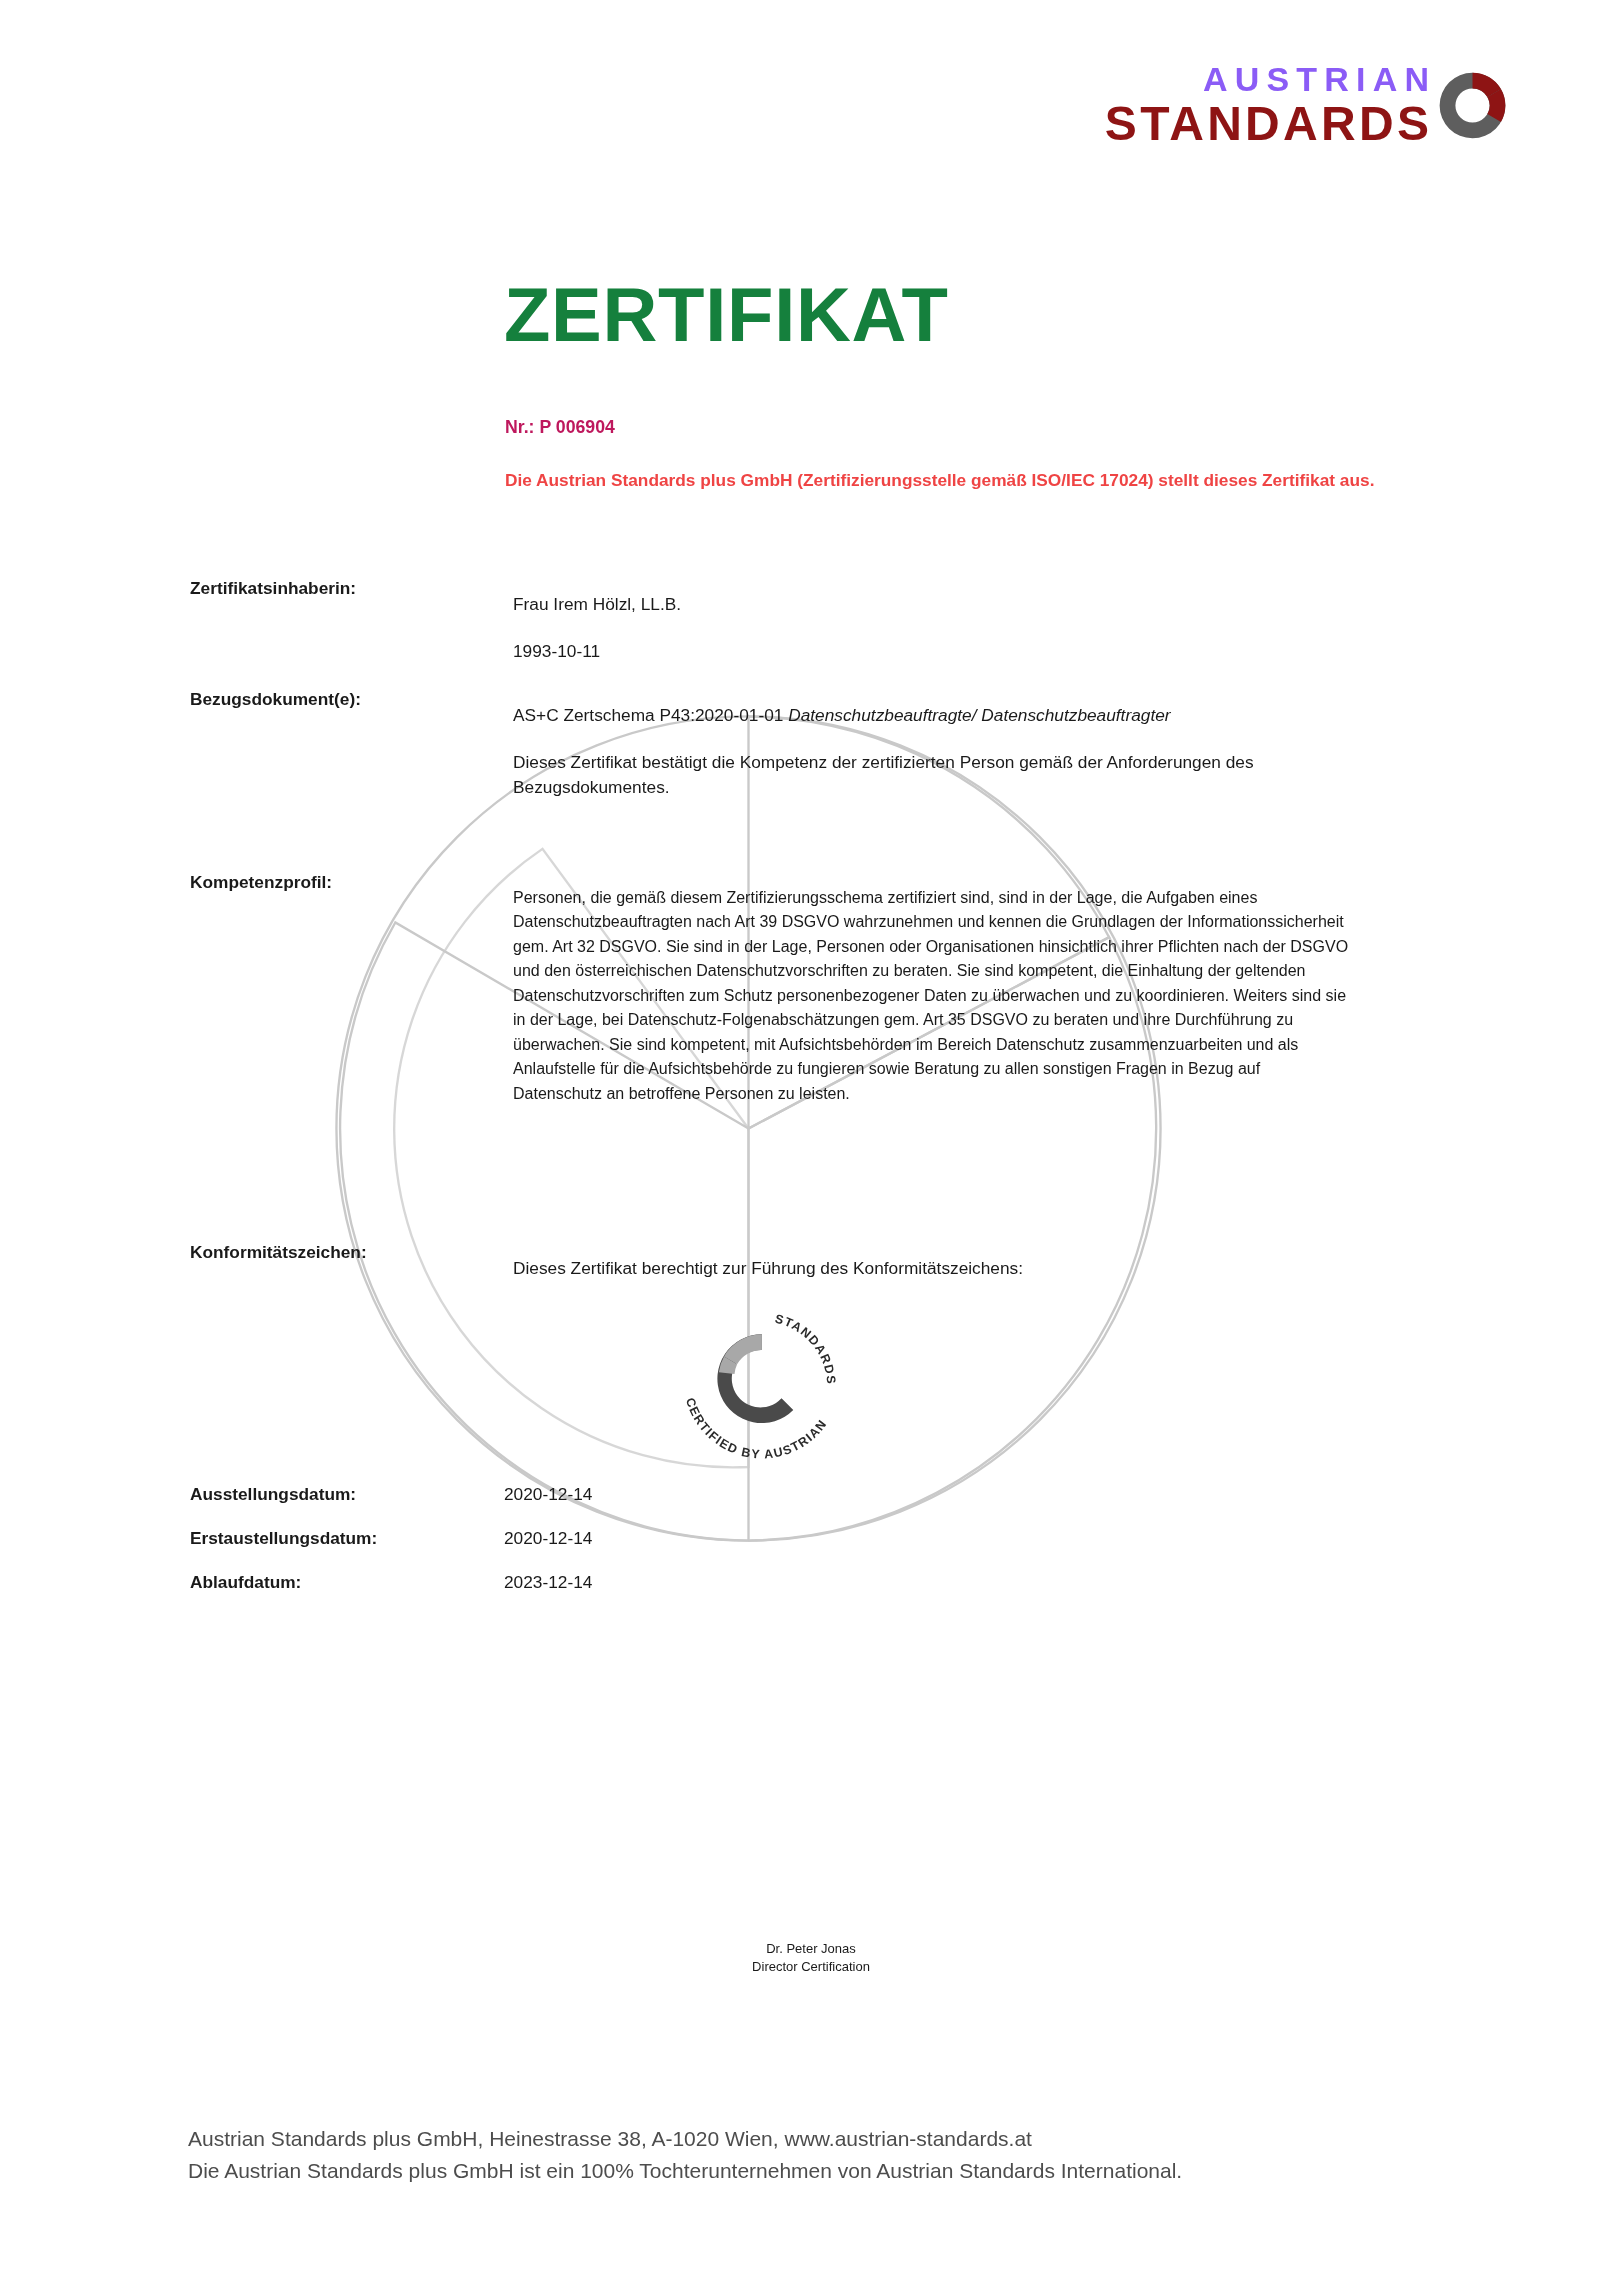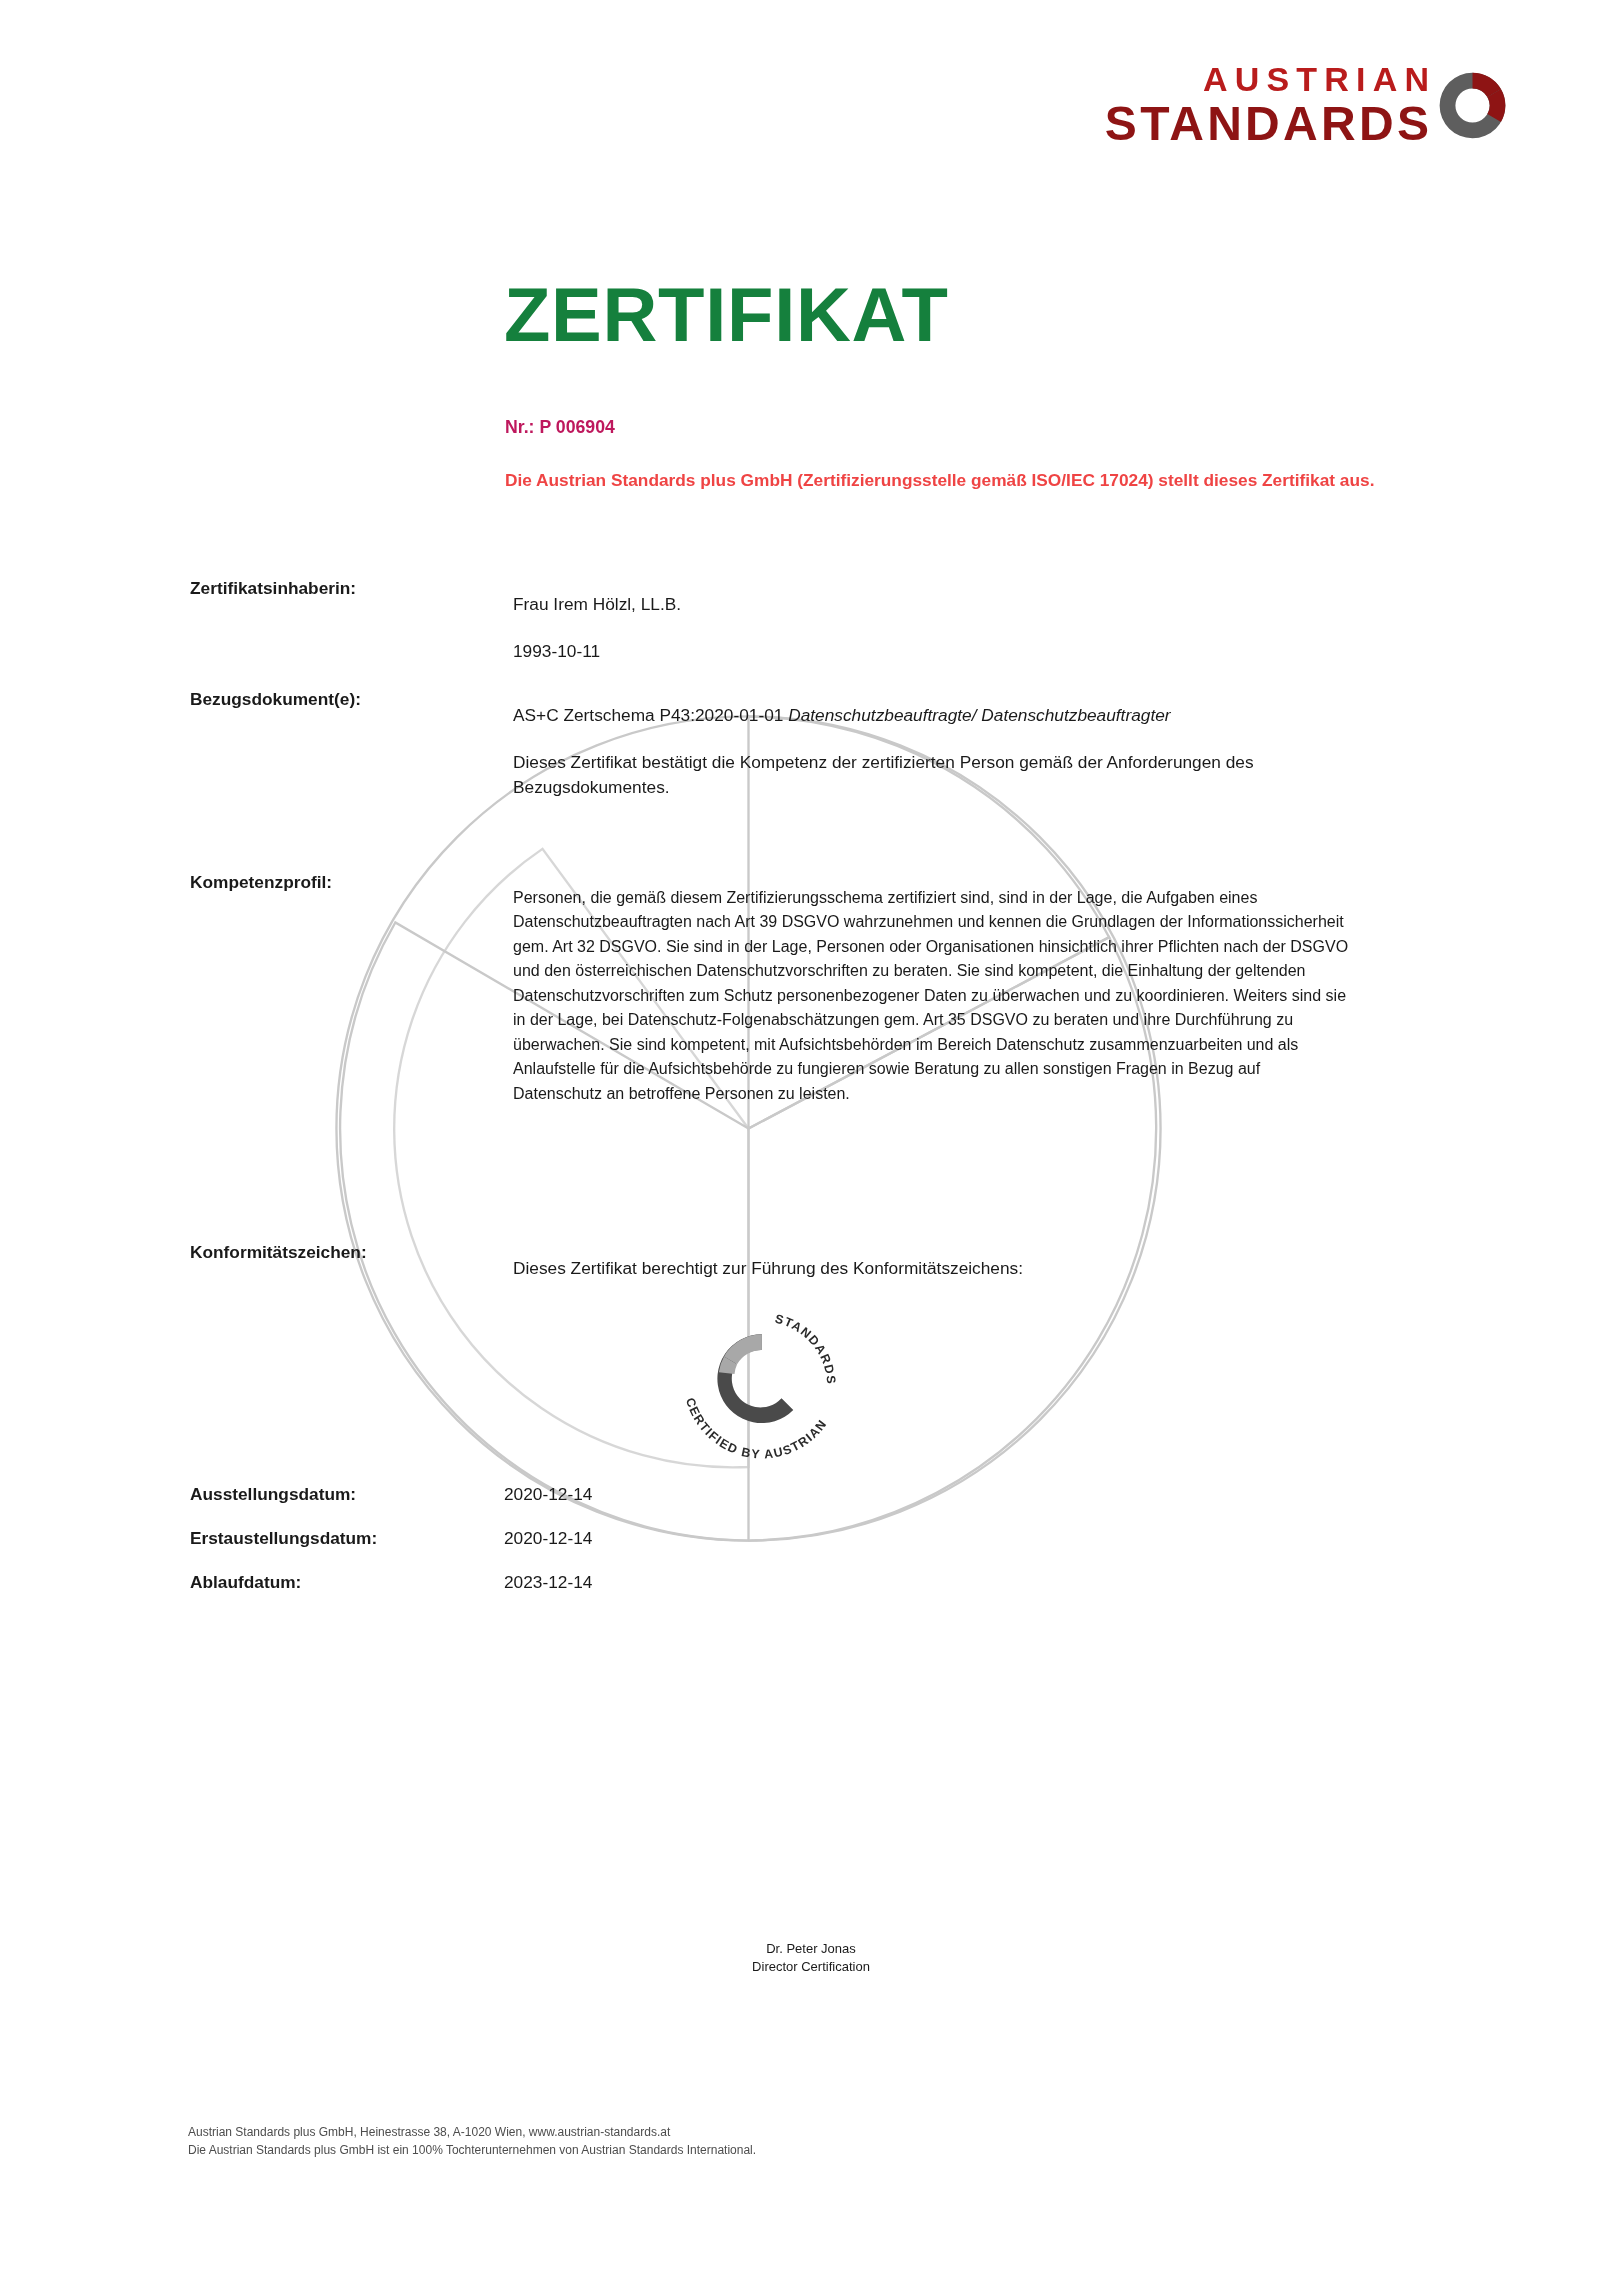--- a/index.html
+++ b/index.html
@@ -28,21 +28,21 @@
     position: absolute;
     right: 79px;
     top: 0;
     text-align: right;
     line-height: 1;
   }
   .logo-austrian {
     font-size: 34px;
     font-weight: bold;
     letter-spacing: 7.2px;
-    color: #b91c1c;
+    color: #8b5cf6;
     margin-right: -7.2px;
   }
   .logo-standards {
     font-size: 48px;
     font-weight: bold;
     letter-spacing: 3.3px;
     color: #8e1414;
     margin-top: 3.9px;
     margin-right: -3.3px;
   }
@@ -147,21 +147,21 @@
     text-align: center;
     font-size: 13px;
     line-height: 1.38;
   }
 
   
   .footer {
     position: absolute;
     left: 188px;
     top: 2123px;
-    font-size: 12px;
+    font-size: 21px;
     line-height: 1.5;
     color: #4d4d4d;
   }
 </style>
 </head>
 <body>
 
 <div class="logo-block">
   <div class="logo-text">
     <div class="logo-austrian">AUSTRIAN</div>

